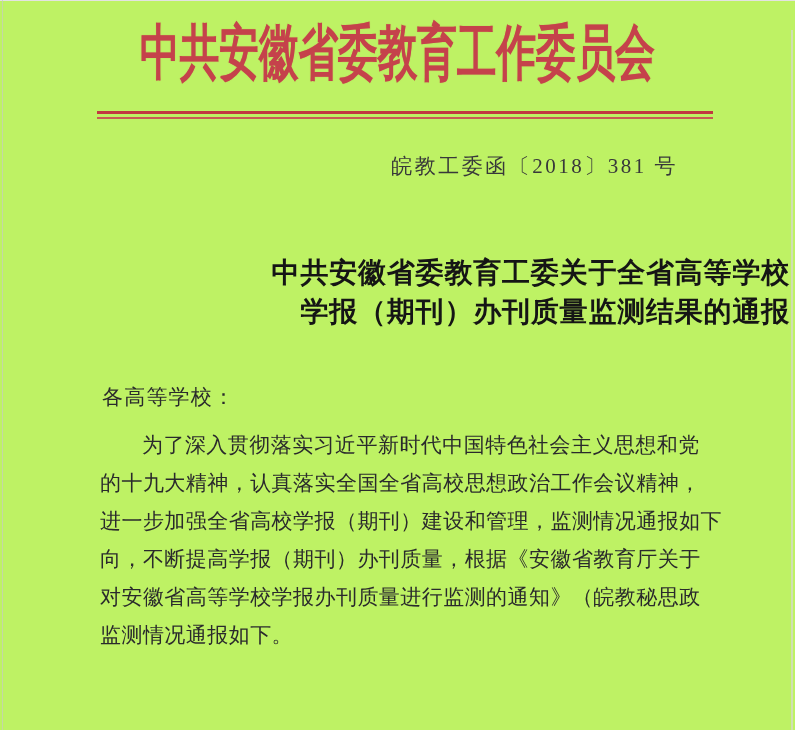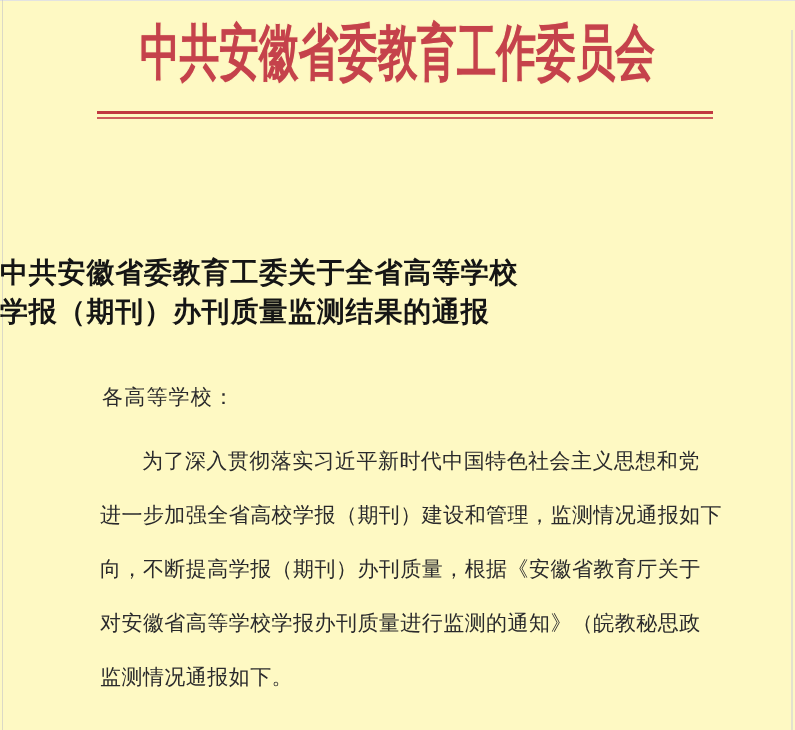--- a/index.html
+++ b/index.html
@@ -4,21 +4,21 @@
 <style>
   html, body {
     margin: 0;
     padding: 0;
     background: #ffffff;
   }
   .page {
     position: relative;
     width: 795px;
     height: 730px;
-    background: #fef9c3;
+    background: #bef264;
     overflow: hidden;
     font-family: "Liberation Serif", "DejaVu Serif", serif;
   }
   
   .edge-left {
     position: absolute; left: 2px; top: 0; bottom: 0; width: 1px;
     background: #c8c8c8; opacity: .65;
   }
   .edge-right {
     position: absolute; right: 2px; top: 30px; bottom: 0; width: 2px;
@@ -61,21 +61,21 @@
     padding-right: 117px;
     box-sizing: border-box;
     font-size: 21px;
     letter-spacing: 2.5px;
     color: #38383a;
   }
   
   .doc-title {
     position: absolute;
     top: 253px; left: 0; width: 790px;
-    text-align: left;
+    text-align: right;
     font-weight: bold;
     font-size: 28px;
     line-height: 39px;
     letter-spacing: 0.8px;
     color: #151515;
   }
   
   .salutation {
     position: absolute;
     top: 383px; left: 102px;
@@ -85,48 +85,50 @@
   }
   
   .body-text {
     position: absolute;
     top: 426px; left: 100px; width: 612px;
     font-size: 21px;
     line-height: 38px;
     letter-spacing: 0.45px;
     color: #2a2a2c;
   }
-  .body-text .body-line { white-space: nowrap; margin-top: 16px; }
+  .body-text .body-line { white-space: nowrap; }
   .body-text .body-line:first-child { text-indent: 2em; }
 </style>
 </head>
 <body>
 
 <div class="page">
 
   <div class="edge-top"></div>
   <div class="edge-left"></div>
   <div class="edge-right"></div>
 
   <div class="org-name">中共安徽省委教育工作委员会</div>
 
   <div class="red-rule">
     <div class="bar-thick"></div>
     <div class="bar-thin"></div>
   </div>
 
+  <div class="doc-number">皖教工委函〔2018〕381 号</div>
 
   <div class="doc-title">
     <div>中共安徽省委教育工委关于全省高等学校</div>
     <div>学报（期刊）办刊质量监测结果的通报</div>
   </div>
 
   <div class="salutation">各高等学校：</div>
 
   <div class="body-text">
     <div class="body-line">为了深入贯彻落实习近平新时代中国特色社会主义思想和党</div>
+    <div class="body-line">的十九大精神，认真落实全国全省高校思想政治工作会议精神，</div>
     <div class="body-line">进一步加强全省高校学报（期刊）建设和管理，监测情况通报如下</div>
     <div class="body-line">向，不断提高学报（期刊）办刊质量，根据《安徽省教育厅关于</div>
     <div class="body-line">对安徽省高等学校学报办刊质量进行监测的通知》（皖教秘思政</div>
     <div class="body-line">监测情况通报如下。</div>
   </div>
 
 </div>
 
 </body></html>

